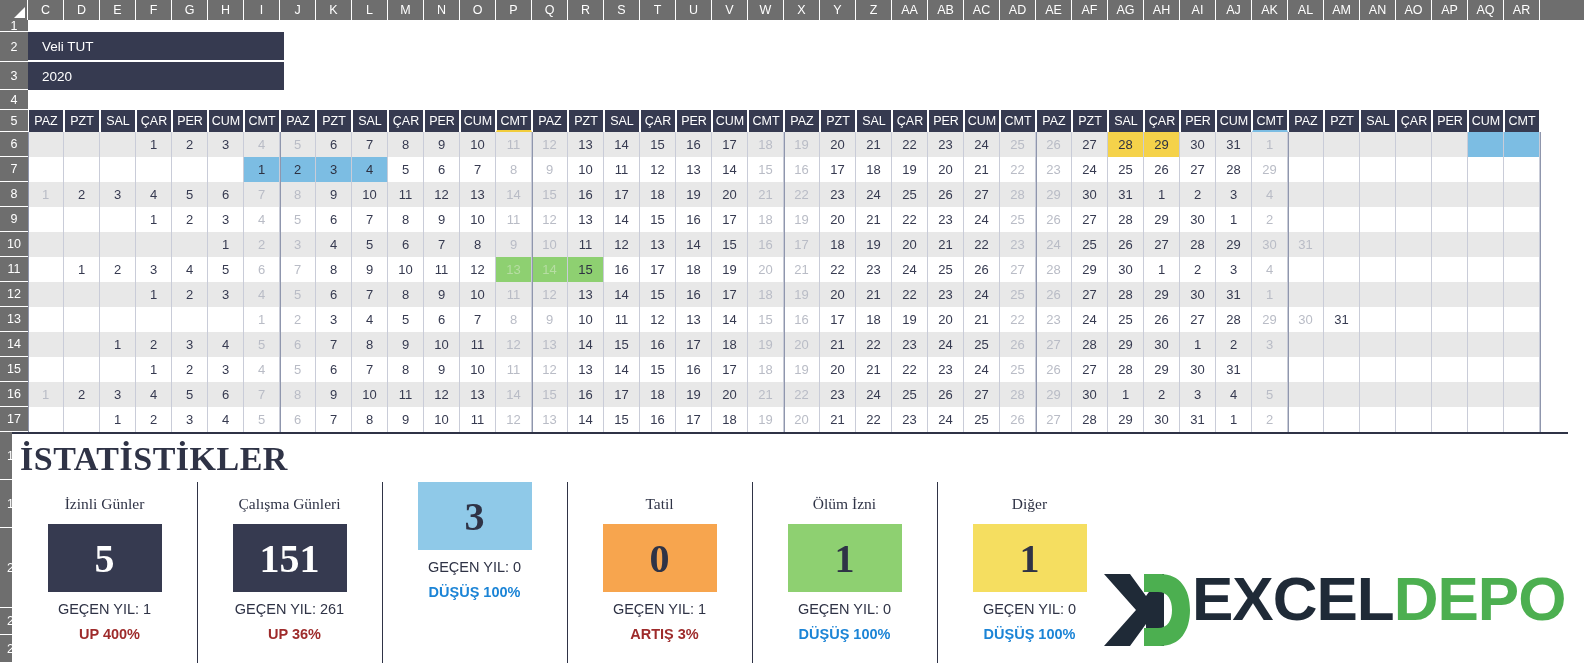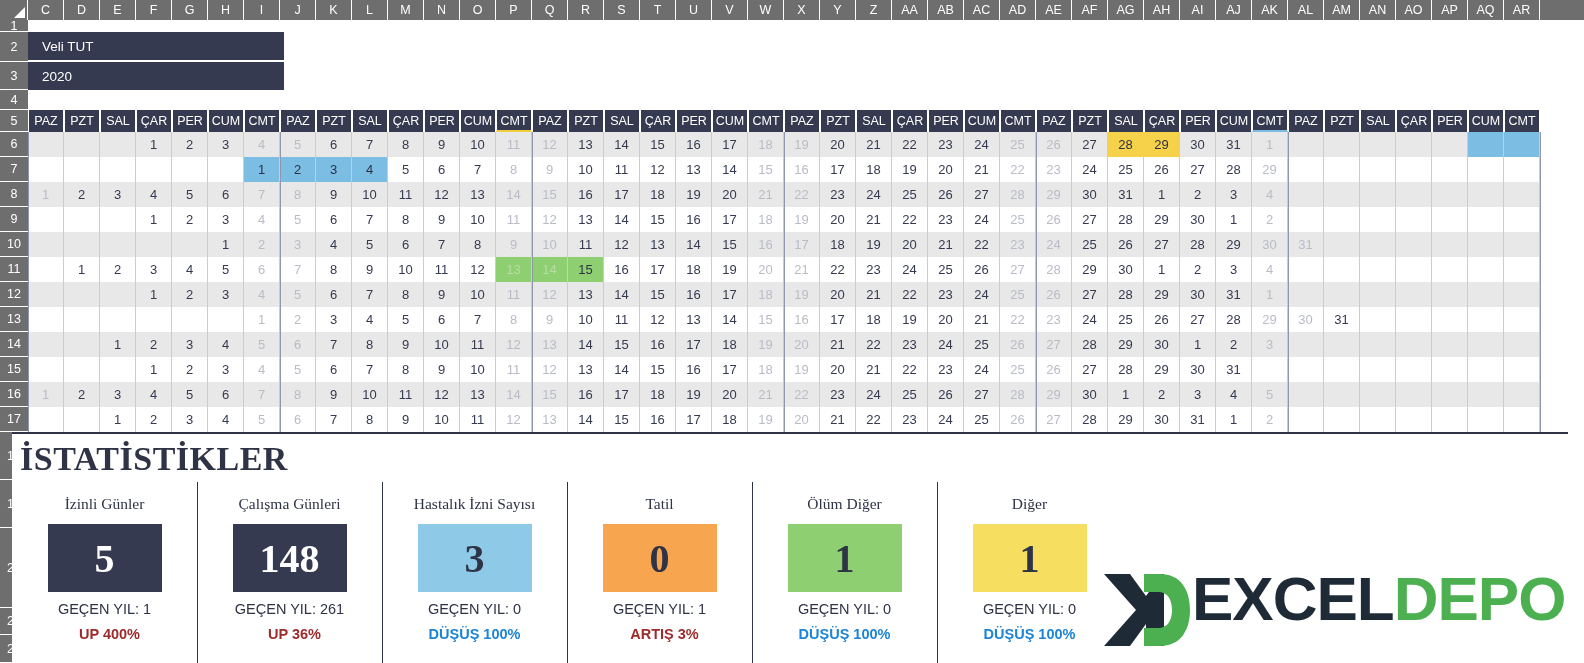--- a/index.html
+++ b/index.html
@@ -883,41 +883,40 @@
     <div class="stats-title">İSTATİSTİKLER</div>
     <div id="cards-host">
         <div class="card" style="left: 0px;">
           <div class="card-label">İzinli Günler</div>
           <div class="card-box dark">5</div>
           <div class="card-prev">GEÇEN YIL: 1</div>
           <div class="card-delta up">UP 400%</div>
         </div>
         <div class="card" style="left: 185px;">
           <div class="card-label">Çalışma Günleri</div>
-          <div class="card-box dark">148</div>
+          <div class="card-box dark">151</div>
           <div class="card-prev">GEÇEN YIL: 261</div>
           <div class="card-delta up">UP 36%</div>
         </div>
         <div class="card-sep" style="left: 185px;"></div>
         <div class="card" style="left: 370px;">
-          <div class="card-label">Hastalık İzni Sayısı</div>
           <div class="card-box blue">3</div>
           <div class="card-prev">GEÇEN YIL: 0</div>
           <div class="card-delta down">DÜŞÜŞ 100%</div>
         </div>
         <div class="card-sep" style="left: 370px;"></div>
         <div class="card" style="left: 555px;">
           <div class="card-label">Tatil</div>
           <div class="card-box orange">0</div>
           <div class="card-prev">GEÇEN YIL: 1</div>
           <div class="card-delta up">ARTIŞ 3%</div>
         </div>
         <div class="card-sep" style="left: 555px;"></div>
         <div class="card" style="left: 740px;">
-          <div class="card-label">Ölüm Diğer</div>
+          <div class="card-label">Ölüm İzni</div>
           <div class="card-box green">1</div>
           <div class="card-prev">GEÇEN YIL: 0</div>
           <div class="card-delta down">DÜŞÜŞ 100%</div>
         </div>
         <div class="card-sep" style="left: 740px;"></div>
         <div class="card" style="left: 925px;">
           <div class="card-label">Diğer</div>
           <div class="card-box yellow">1</div>
           <div class="card-prev">GEÇEN YIL: 0</div>
           <div class="card-delta down">DÜŞÜŞ 100%</div>

